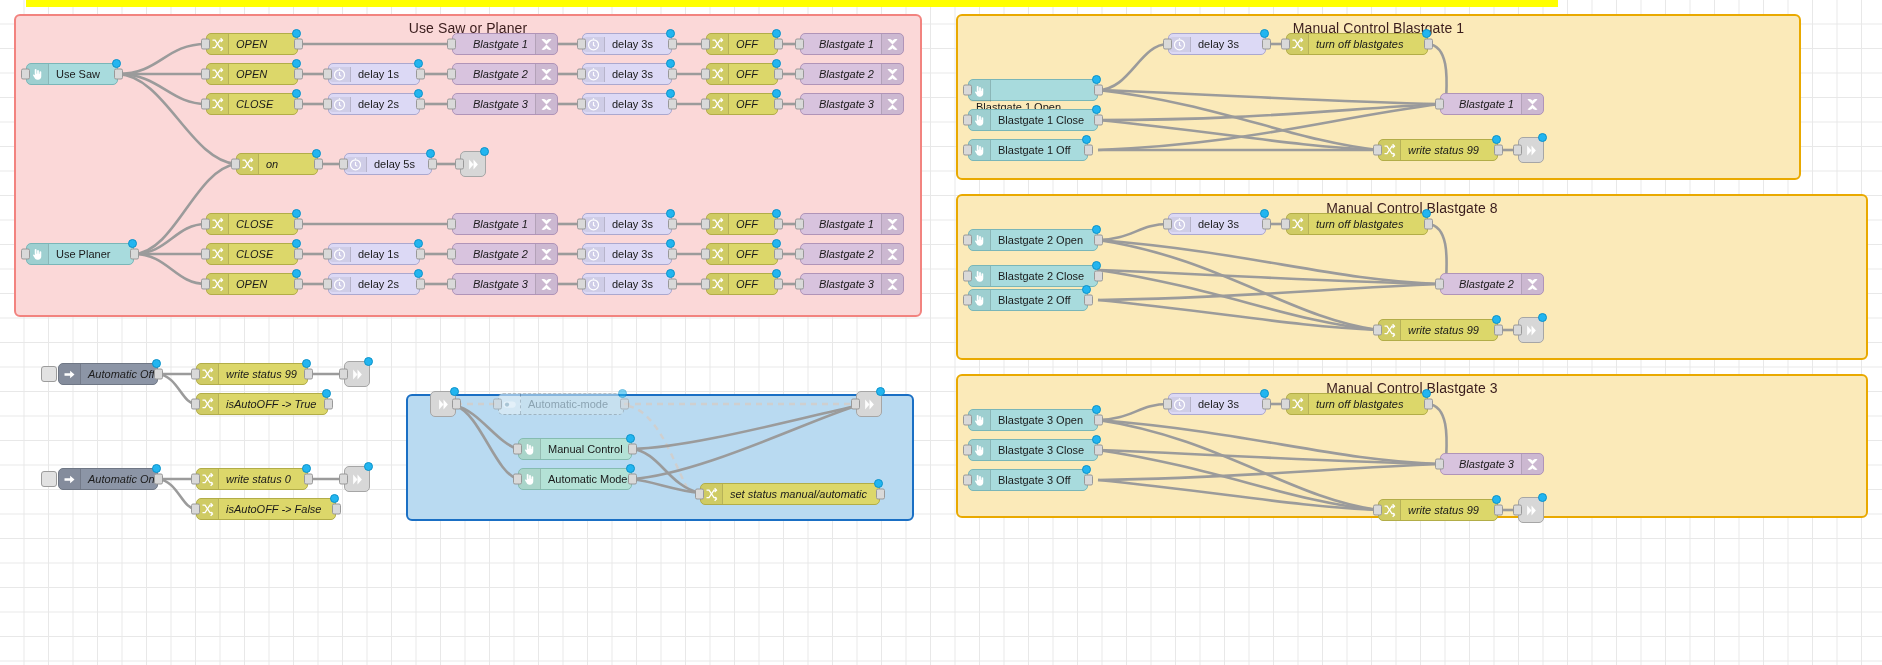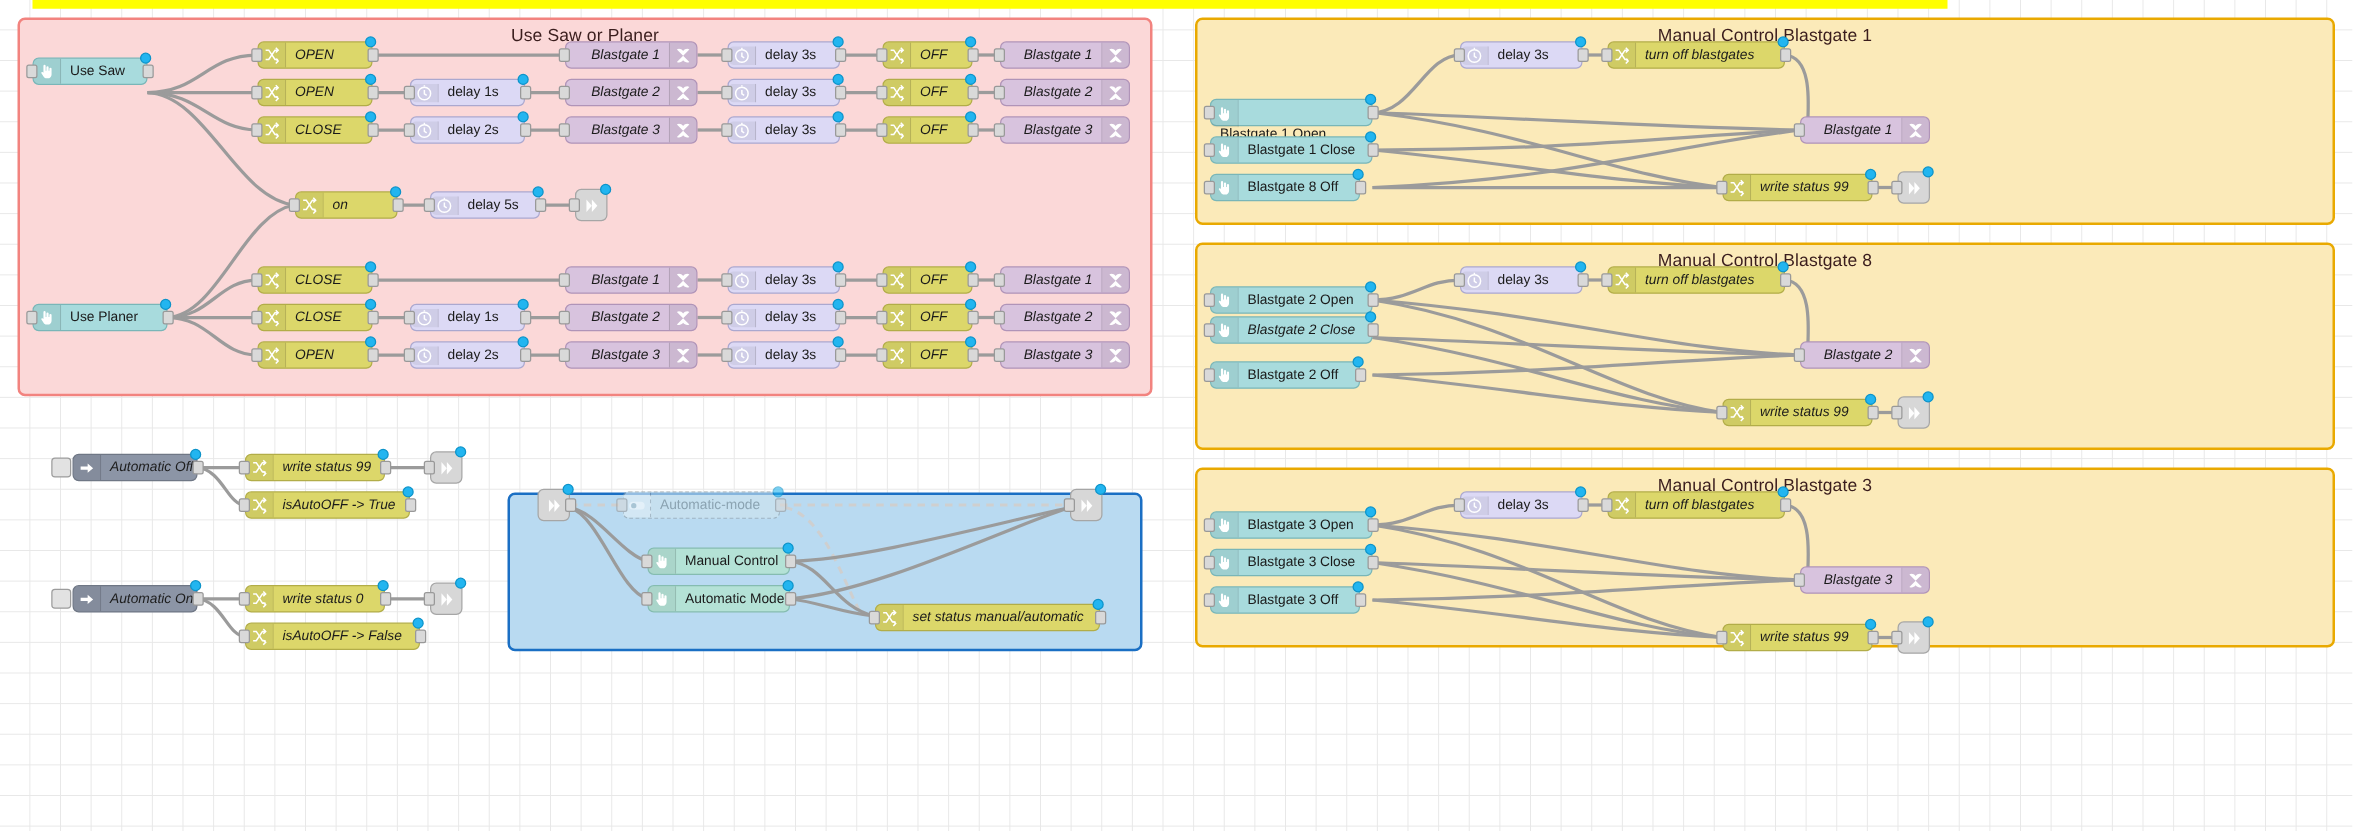--- a/index.html
+++ b/index.html
@@ -139,21 +139,21 @@
 
   <div class="yellow-bar"></div>
 
   <div class="group g-red" style="left:14px; top:14px; width:908px; height:303px;">
     <div class="group-label">Use Saw or Planer</div>
   </div>
 
 
   <div class="group g-blue2" style="left:406px; top:394px; width:508px; height:127px;"></div>
 
-  <div class="group g-yellow" style="left:956px; top:14px; width:912px; height:166px;">
+  <div class="group g-yellow" style="left:956px; top:14px; width:845px; height:166px;">
     <div class="group-label">Manual Control Blastgate 1</div>
   </div>
 
   <div class="group g-yellow" style="left:956px; top:194px; width:912px; height:166px;">
     <div class="group-label">Manual Control Blastgate 8</div>
   </div>
 
   <div class="group g-yellow" style="left:956px; top:374px; width:912px; height:144px;">
     <div class="group-label">Manual Control Blastgate 3</div>
   </div>
@@ -252,21 +252,21 @@
     <path class="wire" d="M1428,404 C1452,406 1446,450 1446,464"></path>
     <path class="wire" d="M1098,420 C1250,432 1330,460 1440,464"></path>
     <path class="wire" d="M1098,450 C1250,456 1330,462 1440,464"></path>
     <path class="wire" d="M1098,480 C1250,478 1330,468 1440,464"></path>
     <path class="wire" d="M1098,420 C1220,438 1290,498 1378,510"></path>
     <path class="wire" d="M1098,450 C1220,468 1290,502 1378,510"></path>
     <path class="wire" d="M1098,480 C1220,492 1290,506 1378,510"></path>
     <path class="wire" d="M1498,510 L1518,510"></path>
   </svg>
 
-  <div class="node n-inject" style="left:26px; top:46px; width:92px;">
+  <div class="node n-inject" style="left:26px; top:63px; width:92px;">
     <span class="port in"></span>
     <span class="ico">
       <svg viewBox="0 0 24 24" fill="#fff">
           <path d="M9 3a1.4 1.4 0 0 1 1.4 1.4v6.3h1V6.2a1.4 1.4 0 1 1 2.8 0v4.5h1V8a1.4 1.4 0 1 1 2.8 0v7.2c0 3-2 5-5 5h-1.3c-2 0-3.2-.9-4.2-2.6L5 13.6c-.5-.9.5-2 1.4-1.4l1.2.9V4.4A1.4 1.4 0 0 1 9 3z"></path>
         </svg>
     </span>
     <span class="lbl">Use Saw</span>
     <span class="port out"></span>
     <span class="dot"></span>
   </div>
@@ -929,21 +929,21 @@
     <span class="port out"></span>
     <span class="dot"></span>
   </div>
   <div class="node n-inject" style="left:968px; top:139px; width:120px;">
     <span class="port in"></span>
     <span class="ico">
       <svg viewBox="0 0 24 24" fill="#fff">
           <path d="M9 3a1.4 1.4 0 0 1 1.4 1.4v6.3h1V6.2a1.4 1.4 0 1 1 2.8 0v4.5h1V8a1.4 1.4 0 1 1 2.8 0v7.2c0 3-2 5-5 5h-1.3c-2 0-3.2-.9-4.2-2.6L5 13.6c-.5-.9.5-2 1.4-1.4l1.2.9V4.4A1.4 1.4 0 0 1 9 3z"></path>
         </svg>
     </span>
-    <span class="lbl">Blastgate 8 Off</span>
+    <span class="lbl">Blastgate 1 Off</span>
     <span class="port out"></span>
     <span class="dot"></span>
   </div>
   <div class="node n-delay" style="left:1168px; top:33px; width:98px;">
     <span class="port in"></span>
     <span class="ico">
       <svg viewBox="0 0 24 24" stroke="#fff" stroke-width="1.9" fill="none">
           <circle cx="12" cy="12.5" r="8"></circle>
           <path d="M12 8v5l3 2"></path>
           <path d="M12 3.5V2"></path>
@@ -1005,21 +1005,21 @@
     <span class="port in"></span>
     <span class="ico">
       <svg viewBox="0 0 24 24" fill="#fff">
           <path d="M9 3a1.4 1.4 0 0 1 1.4 1.4v6.3h1V6.2a1.4 1.4 0 1 1 2.8 0v4.5h1V8a1.4 1.4 0 1 1 2.8 0v7.2c0 3-2 5-5 5h-1.3c-2 0-3.2-.9-4.2-2.6L5 13.6c-.5-.9.5-2 1.4-1.4l1.2.9V4.4A1.4 1.4 0 0 1 9 3z"></path>
         </svg>
     </span>
     <span class="lbl">Blastgate 2 Open</span>
     <span class="port out"></span>
     <span class="dot"></span>
   </div>
-  <div class="node n-inject" style="left:968px; top:253px; width:130px;font-style:italic;">
+  <div class="node n-inject" style="left:968px; top:265px; width:130px;">
     <span class="port in"></span>
     <span class="ico">
       <svg viewBox="0 0 24 24" fill="#fff">
           <path d="M9 3a1.4 1.4 0 0 1 1.4 1.4v6.3h1V6.2a1.4 1.4 0 1 1 2.8 0v4.5h1V8a1.4 1.4 0 1 1 2.8 0v7.2c0 3-2 5-5 5h-1.3c-2 0-3.2-.9-4.2-2.6L5 13.6c-.5-.9.5-2 1.4-1.4l1.2.9V4.4A1.4 1.4 0 0 1 9 3z"></path>
         </svg>
     </span>
     <span class="lbl">Blastgate 2 Close</span>
     <span class="port out"></span>
     <span class="dot"></span>
   </div>

